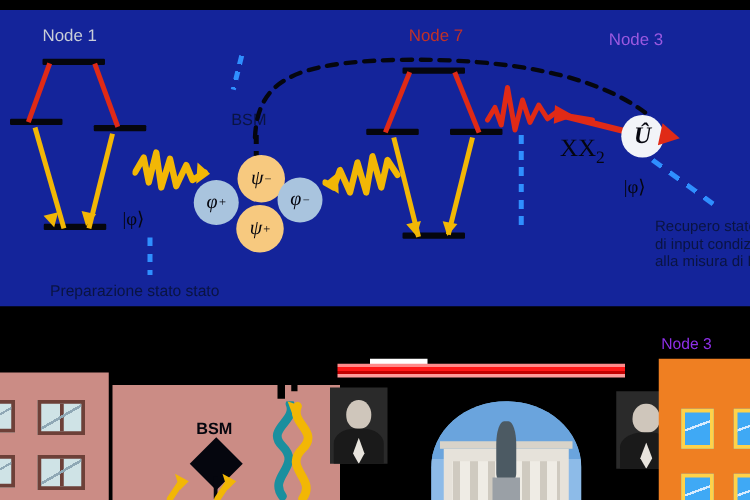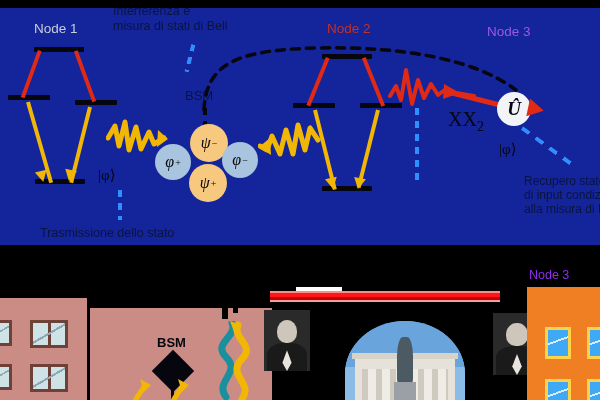--- a/index.html
+++ b/index.html
@@ -81,24 +81,22 @@
 </style>
 </head>
 <body>
 
 <div id="stage">
 
   <div id="top-panel">
 
     <div class="lbl node-label n1" style="left:34px;top:13px;">Node 1</div>
 
-    <div class="lbl dark-txt" style="left:113px;top:-4px;">Interferenza e
-misura di stati di Bell</div>
-
-    <div class="lbl node-label n2" style="left:327px;top:13px;">Node 2</div>
+
+    <div class="lbl node-label n2" style="left:327px;top:13px;">Node 7</div>
 
     <div class="lbl node-label n3" style="left:487px;top:16px;">Node 3</div>
 
     <div class="bar" style="left:34px;top:39px;width:50px;"></div>
     <div class="bar" style="left:8px;top:87px;width:42px;"></div>
     <div class="bar" style="left:75px;top:92px;width:42px;"></div>
     <div class="bar" style="left:35px;top:171px;width:50px;"></div>
 
     <div class="ln red-ln" style="left:40px;top:41px;width:50px;transform:rotate(110deg);"></div>
     <div class="ln red-ln" style="left:76px;top:41px;width:54px;transform:rotate(70deg);"></div>
@@ -109,21 +107,21 @@
     <div class="arrowhead" style="left:64px;top:162px;border-left:6px solid transparent;border-right:6px solid transparent;border-top:11px solid #f2b705;transform:rotate(12deg);"></div>
 
     <svg style="position:absolute;left:106px;top:108px;width:62px;height:50px;">
       <polyline points="2,22 9,10 13,30 19,6 23,34 30,11 35,33 43,16 48,28 58,22" fill="none" stroke="#f2b705" stroke-width="5" stroke-linejoin="round" stroke-linecap="round"></polyline>
       <polygon points="52,14 62,23 51,31" fill="#f2b705"></polygon>
     </svg>
 
     <div class="ket" style="left:98px;top:158px;">|φ⟩</div>
 
     <div class="bdash" style="left:118px;top:182px;height:30px;"></div>
-    <div class="lbl dark-txt" style="left:40px;top:218px;">Trasmissione dello stato</div>
+    <div class="lbl dark-txt" style="left:40px;top:218px;">Preparazione stato stato</div>
 
     <div class="bdash" style="left:188px;top:36px;height:28px;transform:rotate(14deg);"></div>
     <div class="lbl dark-txt" style="left:185px;top:80px;font-size:13px;">BSM</div>
     <div class="kdash" style="left:203px;top:100px;height:22px;"></div>
 
     <svg style="position:absolute;left:196px;top:20px;width:330px;height:90px;">
       <path d="M8,82 C10,36 40,22 120,20 C210,18 280,32 320,62" fill="none" stroke="#05060e" stroke-width="3.5" stroke-dasharray="8,7" stroke-linecap="round"></path>
     </svg>
 
     <div class="bell bell-blue" style="left:155px;top:136px;width:36px;height:36px;font-size:16px;">

